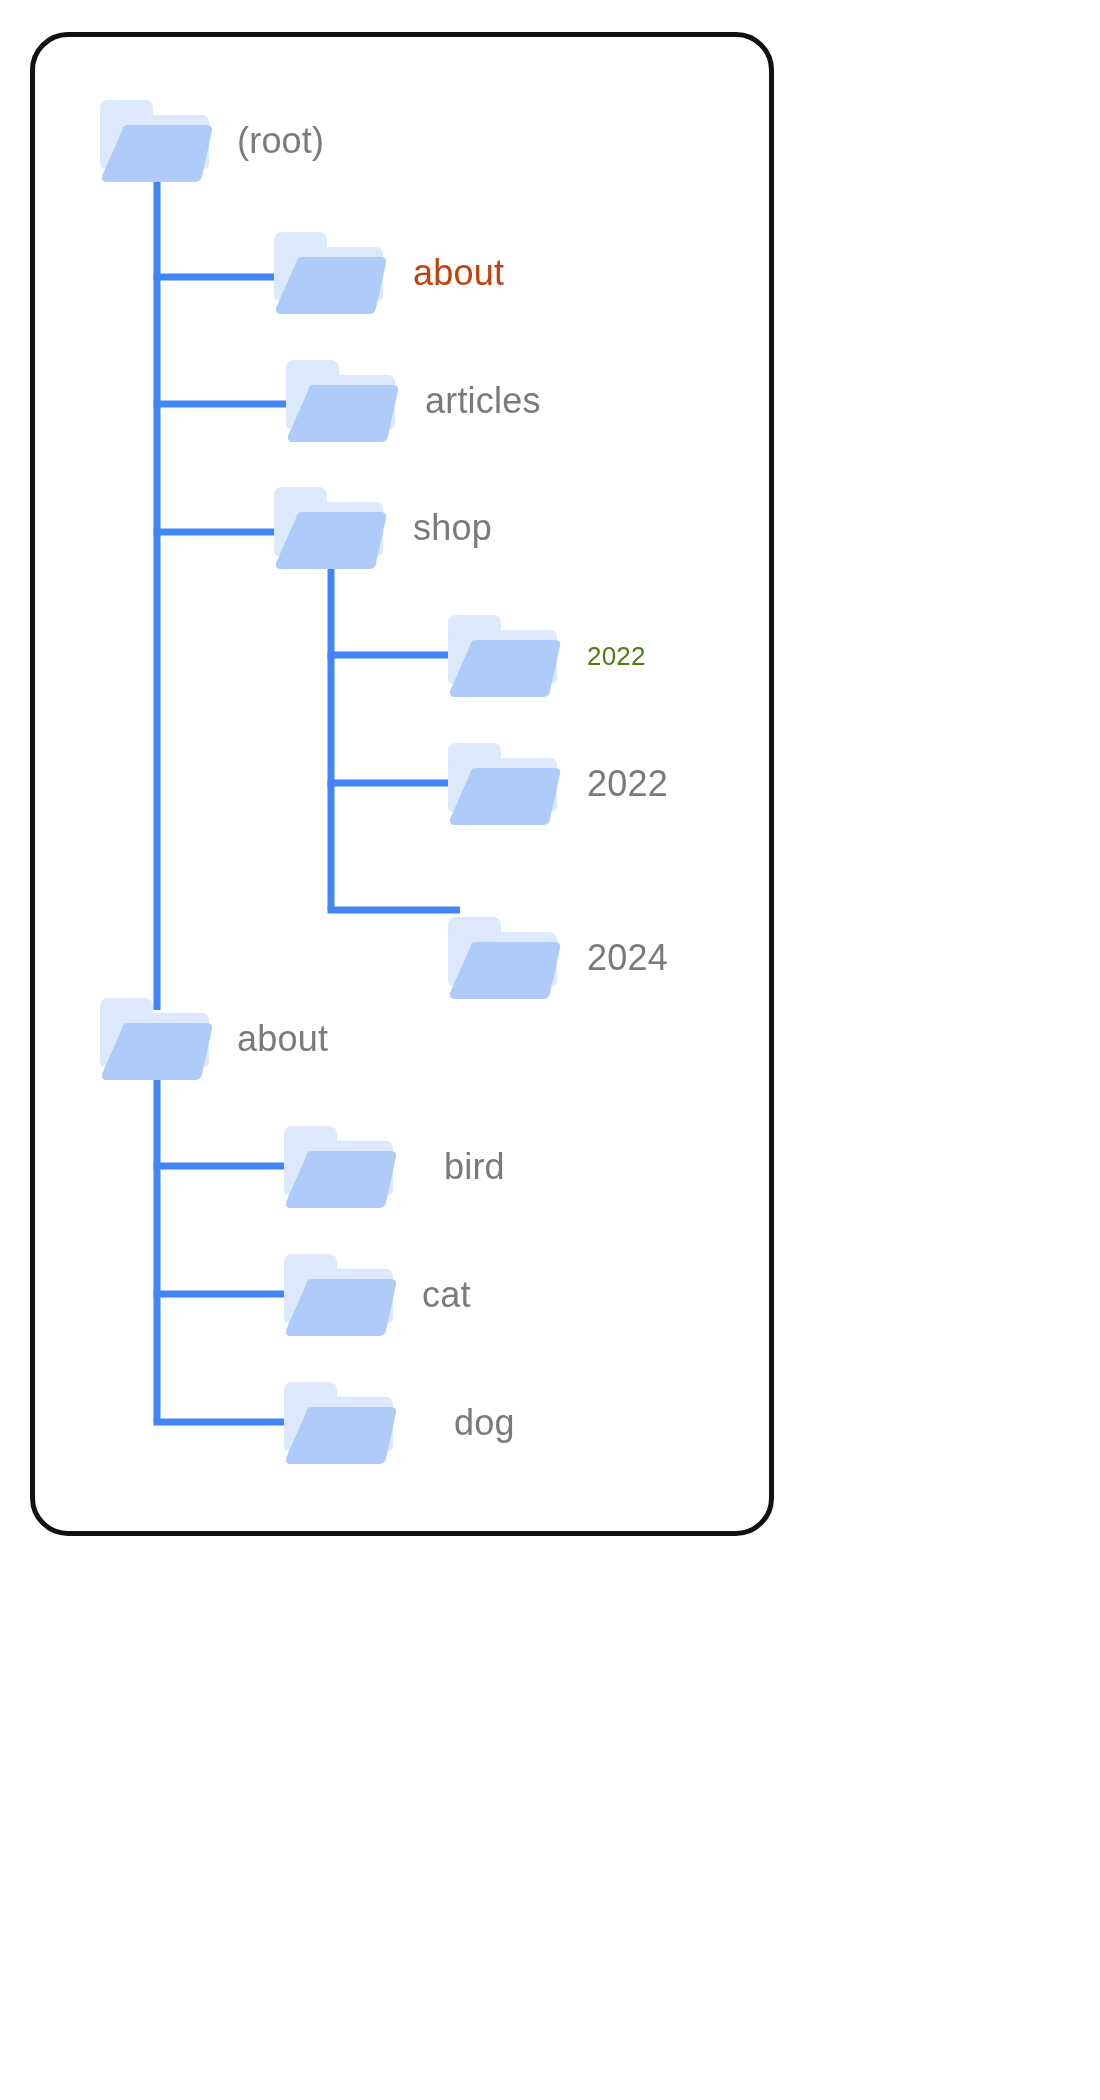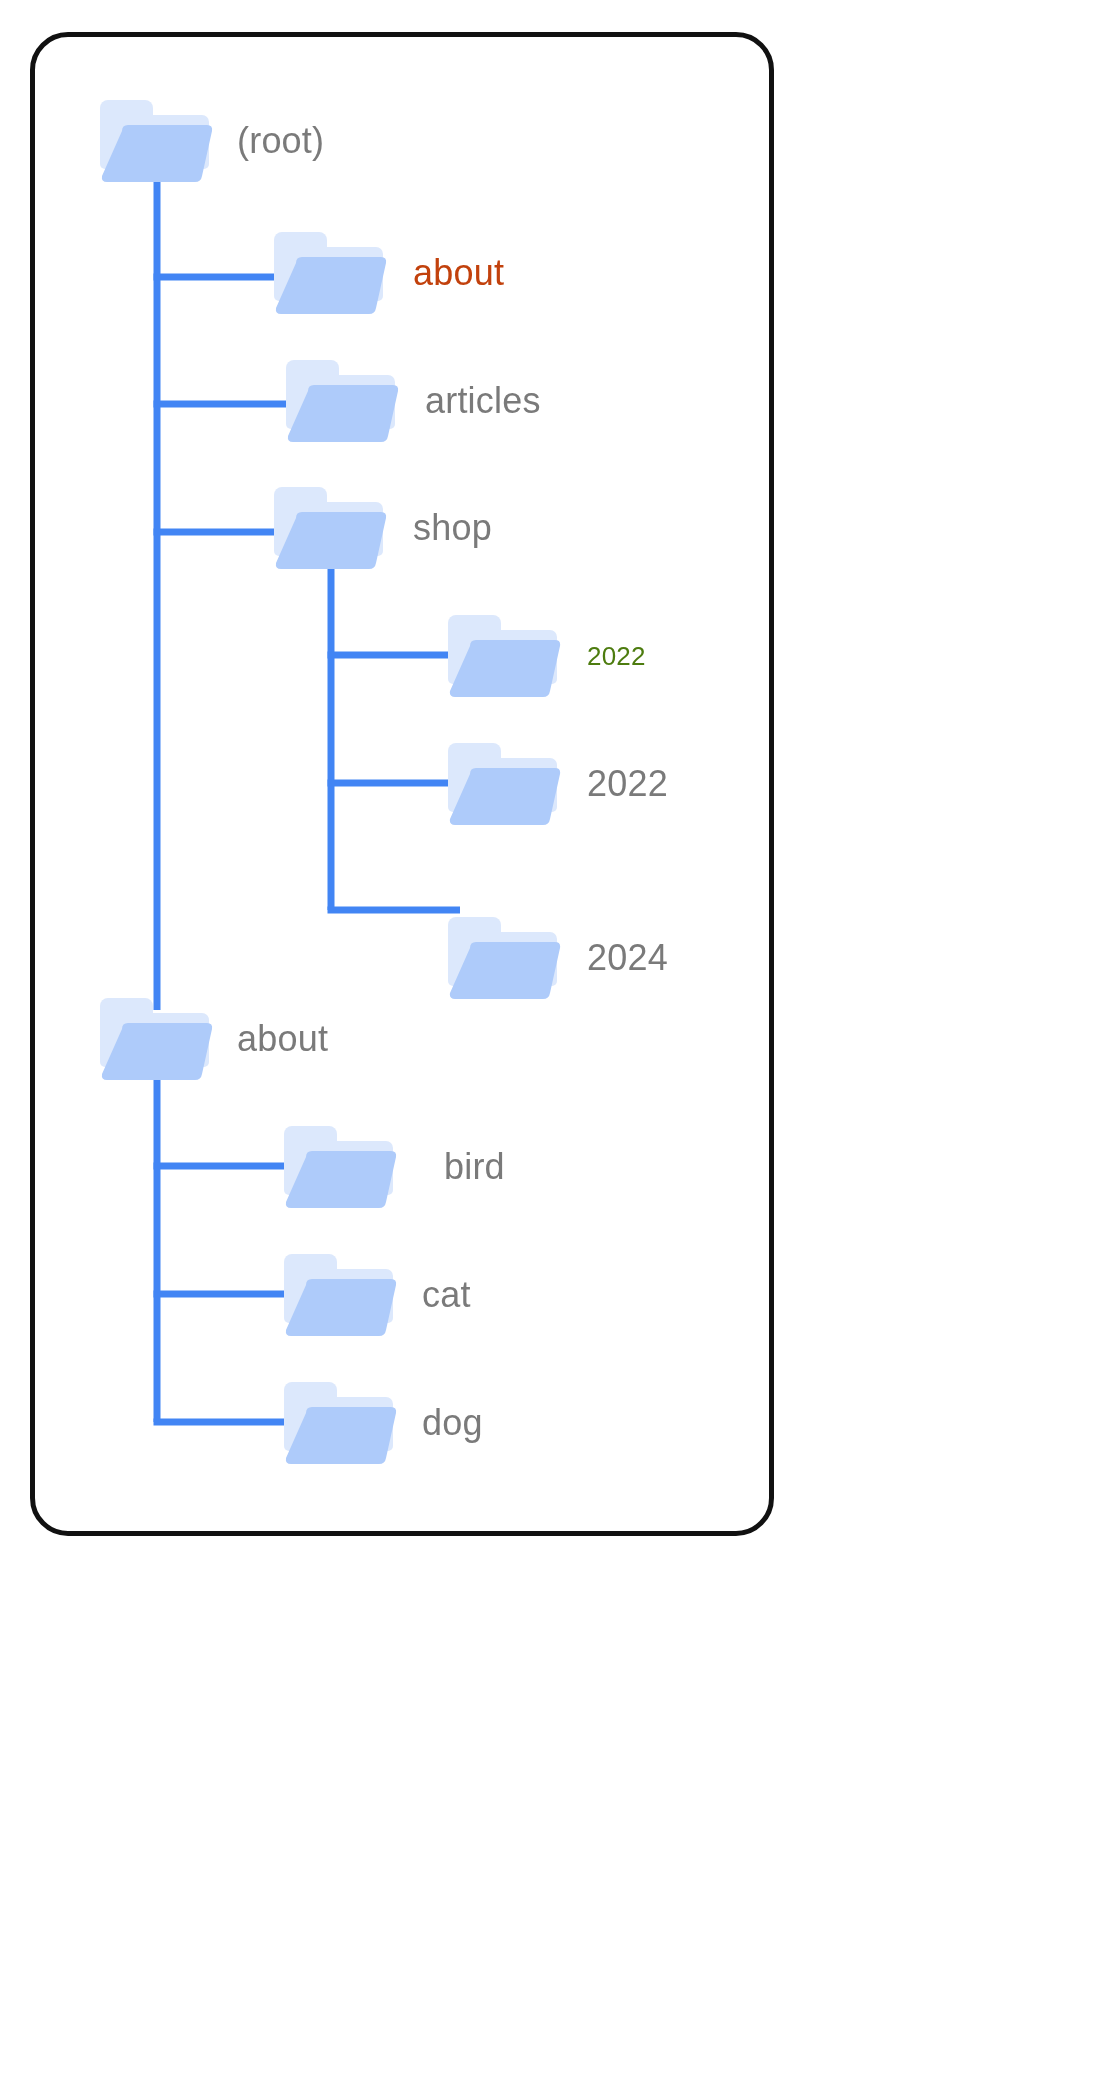--- a/index.html
+++ b/index.html
@@ -168,21 +168,21 @@
       <div class="node" style="left: 284px; top: 1254px;">
         <span class="folder" style="width: 118px; height: 82px;">
           <span class="tab" style="left: 0px; top: 0px; width: 53.1px; height: 24.6px; background: rgb(220, 232, 252);"></span>
           <span class="back" style="left: 0px; top: 14.76px; width: 108.56px; height: 54.12px; background: rgb(220, 232, 252);"></span>
           <span class="front" style="left: 0px; top: 0px; width: 118px; height: 82px; background: transparent; border-radius: 0px;"><svg width="118" height="82" viewBox="0 0 118 82">
               <path d="M 22 31 Q 22 25 28 25 L 107 25 Q 113 25 112 31 L 102 76 Q 101 82 95 82 L 7 82 Q 1 82 2 76 Z" fill="#aecbfa"></path>
             </svg></span>
         </span>
         <span class="label" style="font-size: 36px; margin-left: 20px; color: rgb(122, 122, 122);">cat</span>
       </div>
-      <div class="node" style="left: 284px; top: 1382px;">
+      <div class="node" style="left: 284px; top: 1382px; gap: 32px;">
         <span class="folder" style="width: 118px; height: 82px;">
           <span class="tab" style="left: 0px; top: 0px; width: 53.1px; height: 24.6px; background: rgb(220, 232, 252);"></span>
           <span class="back" style="left: 0px; top: 14.76px; width: 108.56px; height: 54.12px; background: rgb(220, 232, 252);"></span>
           <span class="front" style="left: 0px; top: 0px; width: 118px; height: 82px; background: transparent; border-radius: 0px;"><svg width="118" height="82" viewBox="0 0 118 82">
               <path d="M 22 31 Q 22 25 28 25 L 107 25 Q 113 25 112 31 L 102 76 Q 101 82 95 82 L 7 82 Q 1 82 2 76 Z" fill="#aecbfa"></path>
             </svg></span>
         </span>
         <span class="label" style="font-size: 36px; margin-left: 20px; color: rgb(122, 122, 122);">dog</span>
       </div>
     </div>

